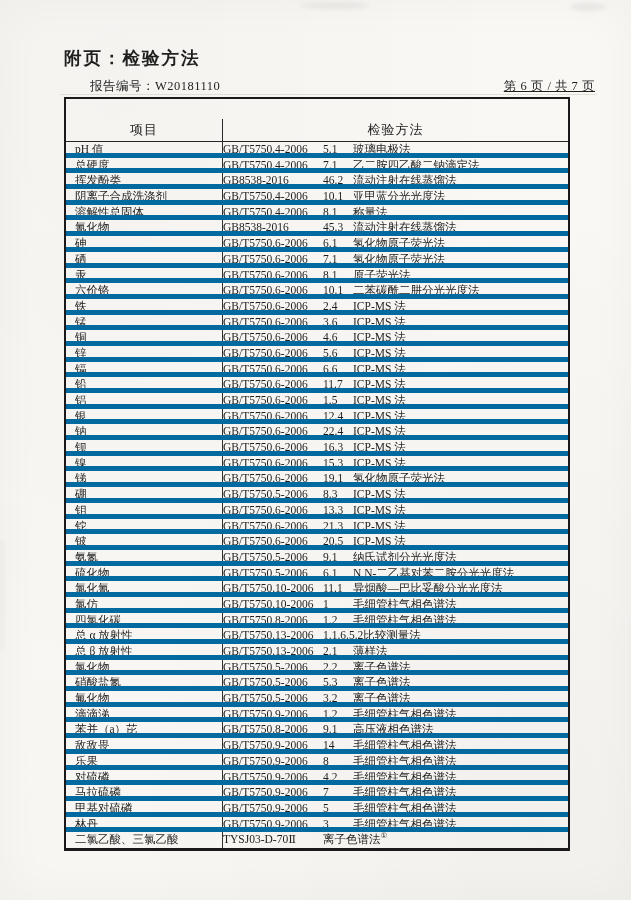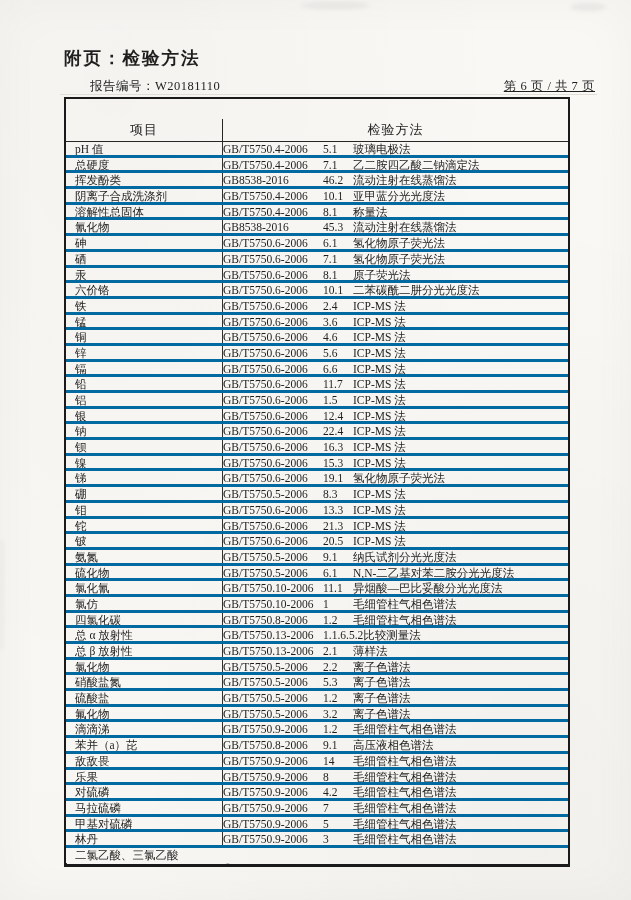--- a/index.html
+++ b/index.html
@@ -46,24 +46,24 @@
     display: flex; height: 23px;
     border-bottom: 1px solid #262626;
     font-size: 13px; letter-spacing: 1px; margin-top: 20px;
   }
   .th { display: flex; align-items: center; justify-content: center; }
   .th.c-item   { width: 156px; }
   .th.c-method { flex: 1; border-left: 1px solid #262626; }
 
   .tr {
     display: flex; height: 15.7px;
-    border-bottom: 3px solid #0369a1;
+    border-bottom: 5px solid #0369a1;
     font-size: 11.5px; line-height: 14.6px;
   }
-  .tr:last-child { border-bottom: none; flex-direction: column; }
+  .tr:last-child { border-bottom: none; }
   .td { white-space: nowrap; overflow: hidden; }
   .td.item   { width: 156px; padding-left: 9px; }
   .td.method { flex: 1; border-left: 1px solid #303030; }
 
   .m-std    { display: inline-block; min-width: 100px; }
   .m-clause { display: inline-block; min-width: 30px; }
   .m-sup    { font-size: 7.5px; vertical-align: super; line-height: 0; }
 </style>
 </head>
 <body>
@@ -251,24 +251,20 @@
   <div class="tr">
     <div class="td item">氯化物</div>
     <div class="td method"><span class="m-std">GB/T5750.5-2006</span><span class="m-clause">2.2</span><span class="m-name">离子色谱法</span></div>
   </div>
 
   <div class="tr">
     <div class="td item">硝酸盐氮</div>
     <div class="td method"><span class="m-std">GB/T5750.5-2006</span><span class="m-clause">5.3</span><span class="m-name">离子色谱法</span></div>
   </div>
 
-  <div class="tr">
-    <div class="td item">硫酸盐</div>
-    <div class="td method"><span class="m-std">GB/T5750.5-2006</span><span class="m-clause">1.2</span><span class="m-name">离子色谱法</span></div>
-  </div>
 
   <div class="tr">
     <div class="td item">氟化物</div>
     <div class="td method"><span class="m-std">GB/T5750.5-2006</span><span class="m-clause">3.2</span><span class="m-name">离子色谱法</span></div>
   </div>
 
 
   <div class="tr">
     <div class="td item">滴滴涕</div>
     <div class="td method"><span class="m-std">GB/T5750.9-2006</span><span class="m-clause">1.2</span><span class="m-name">毛细管柱气相色谱法</span></div>

